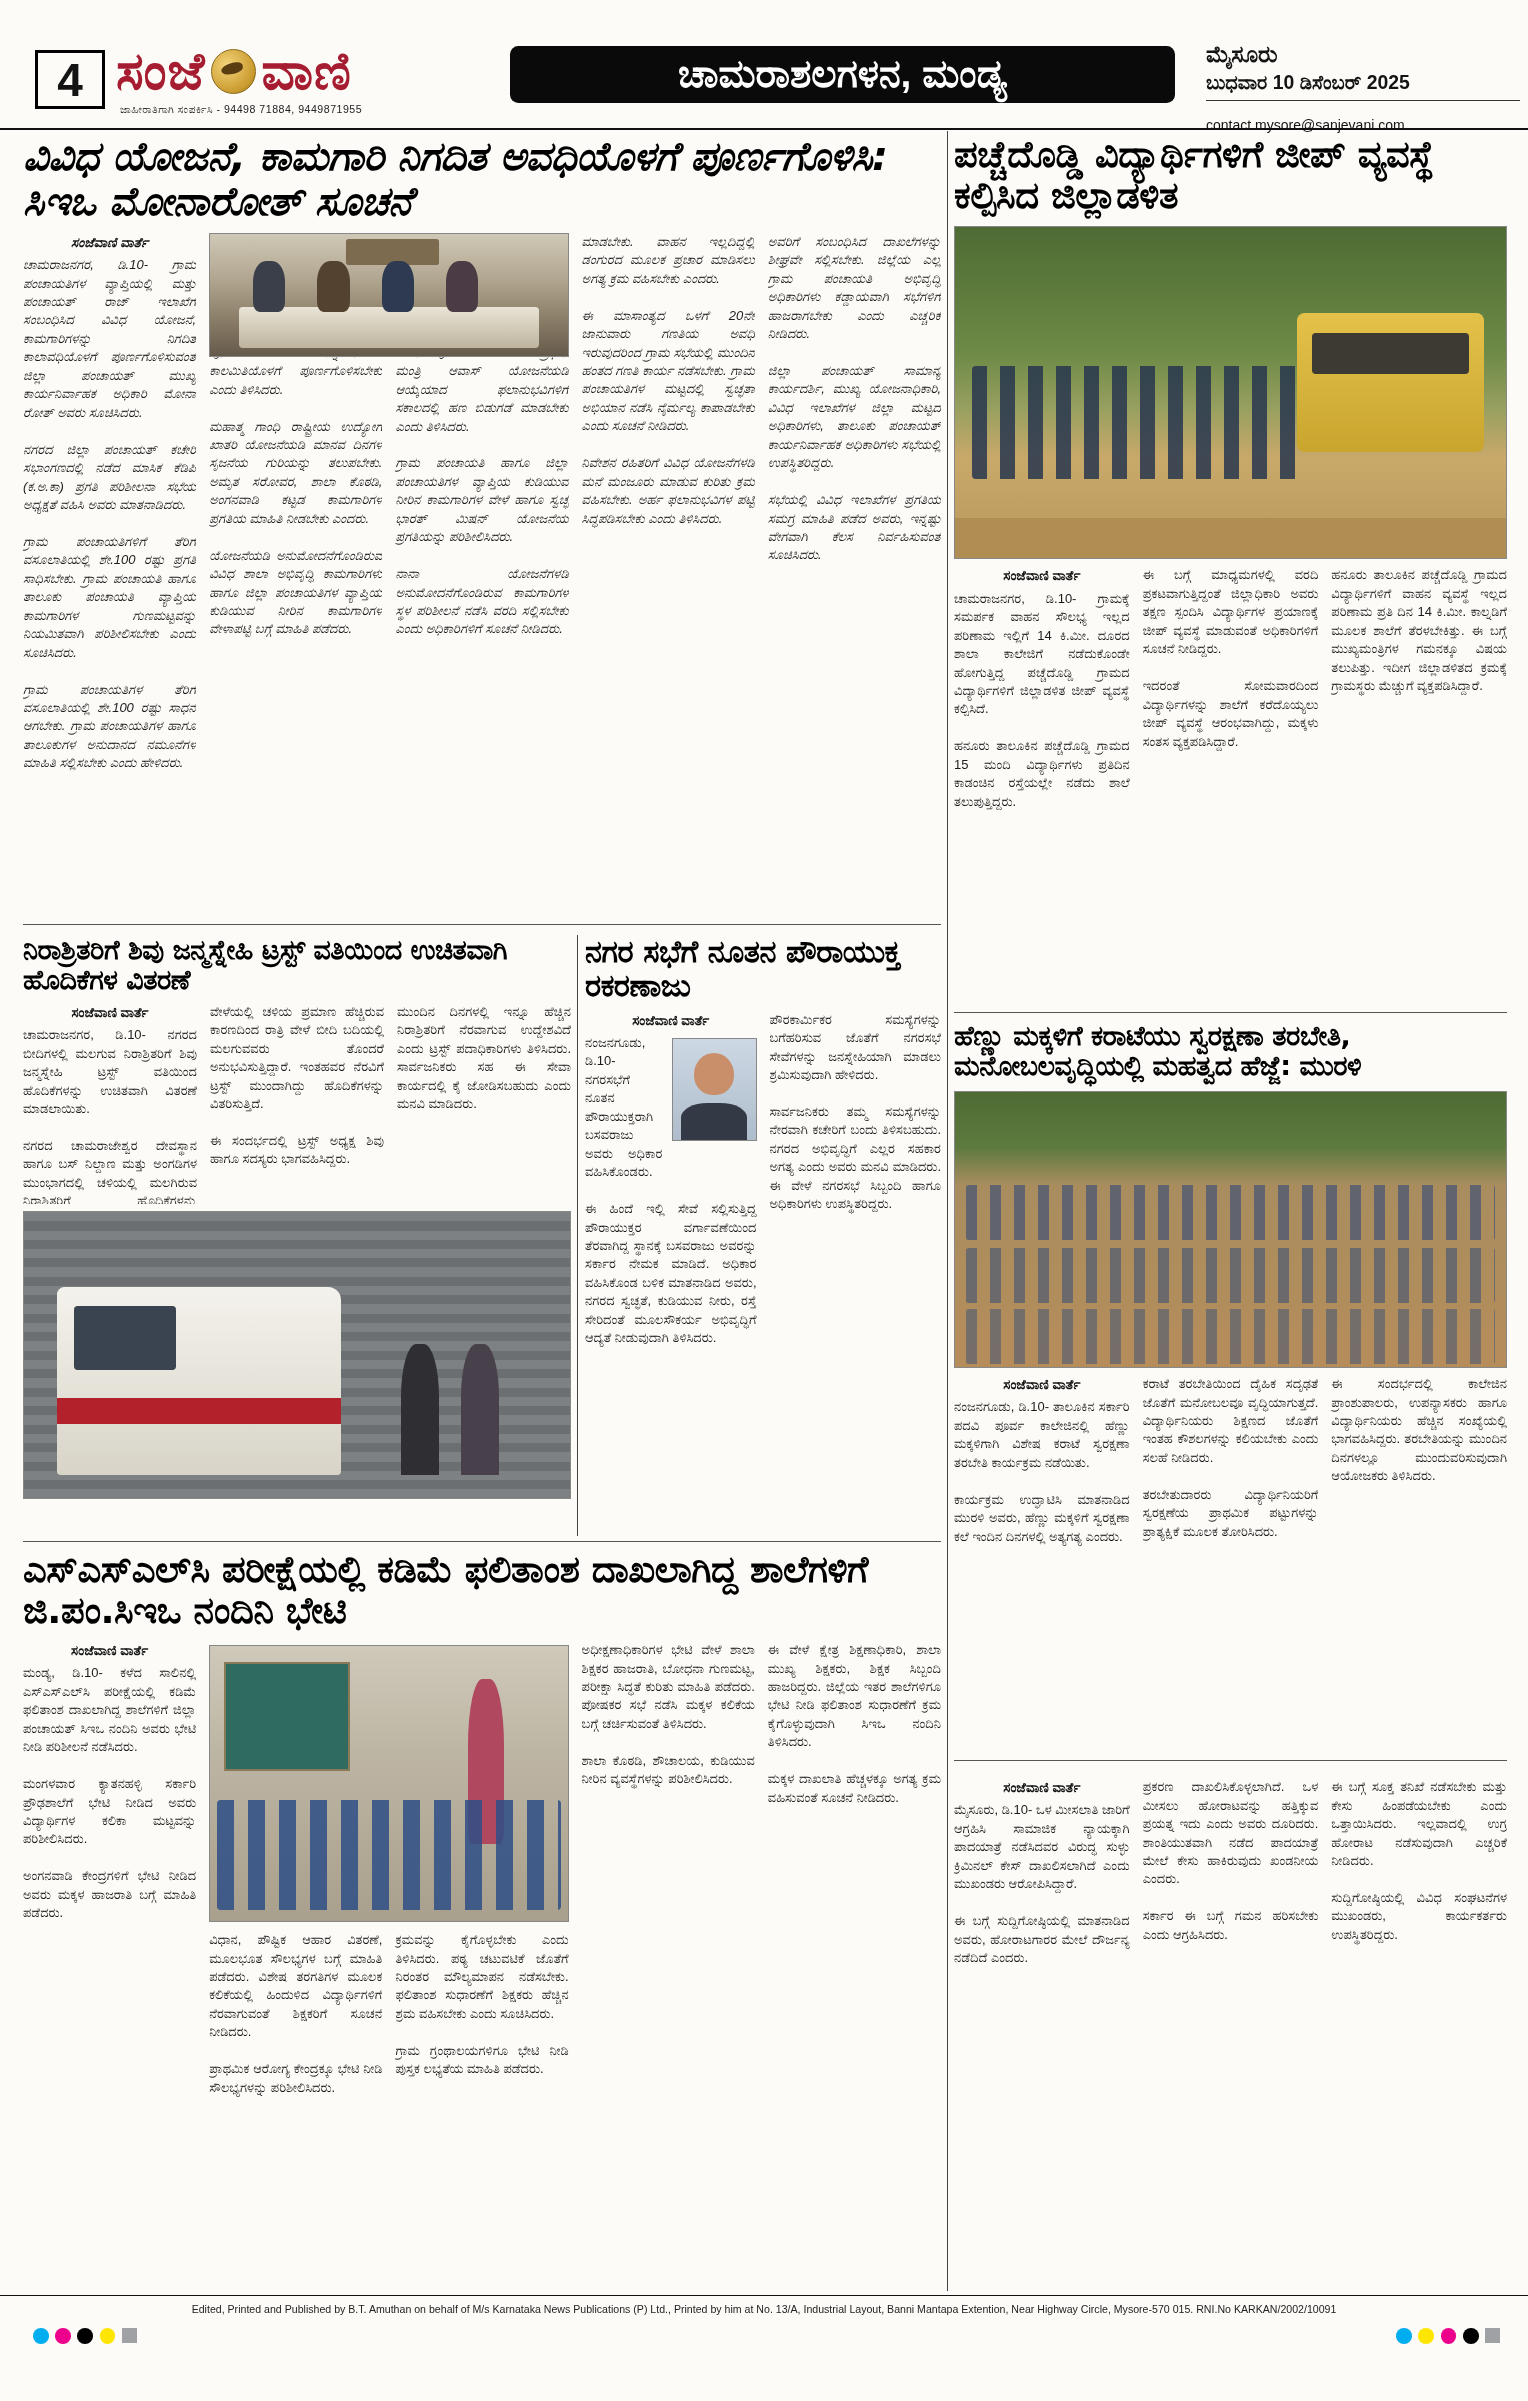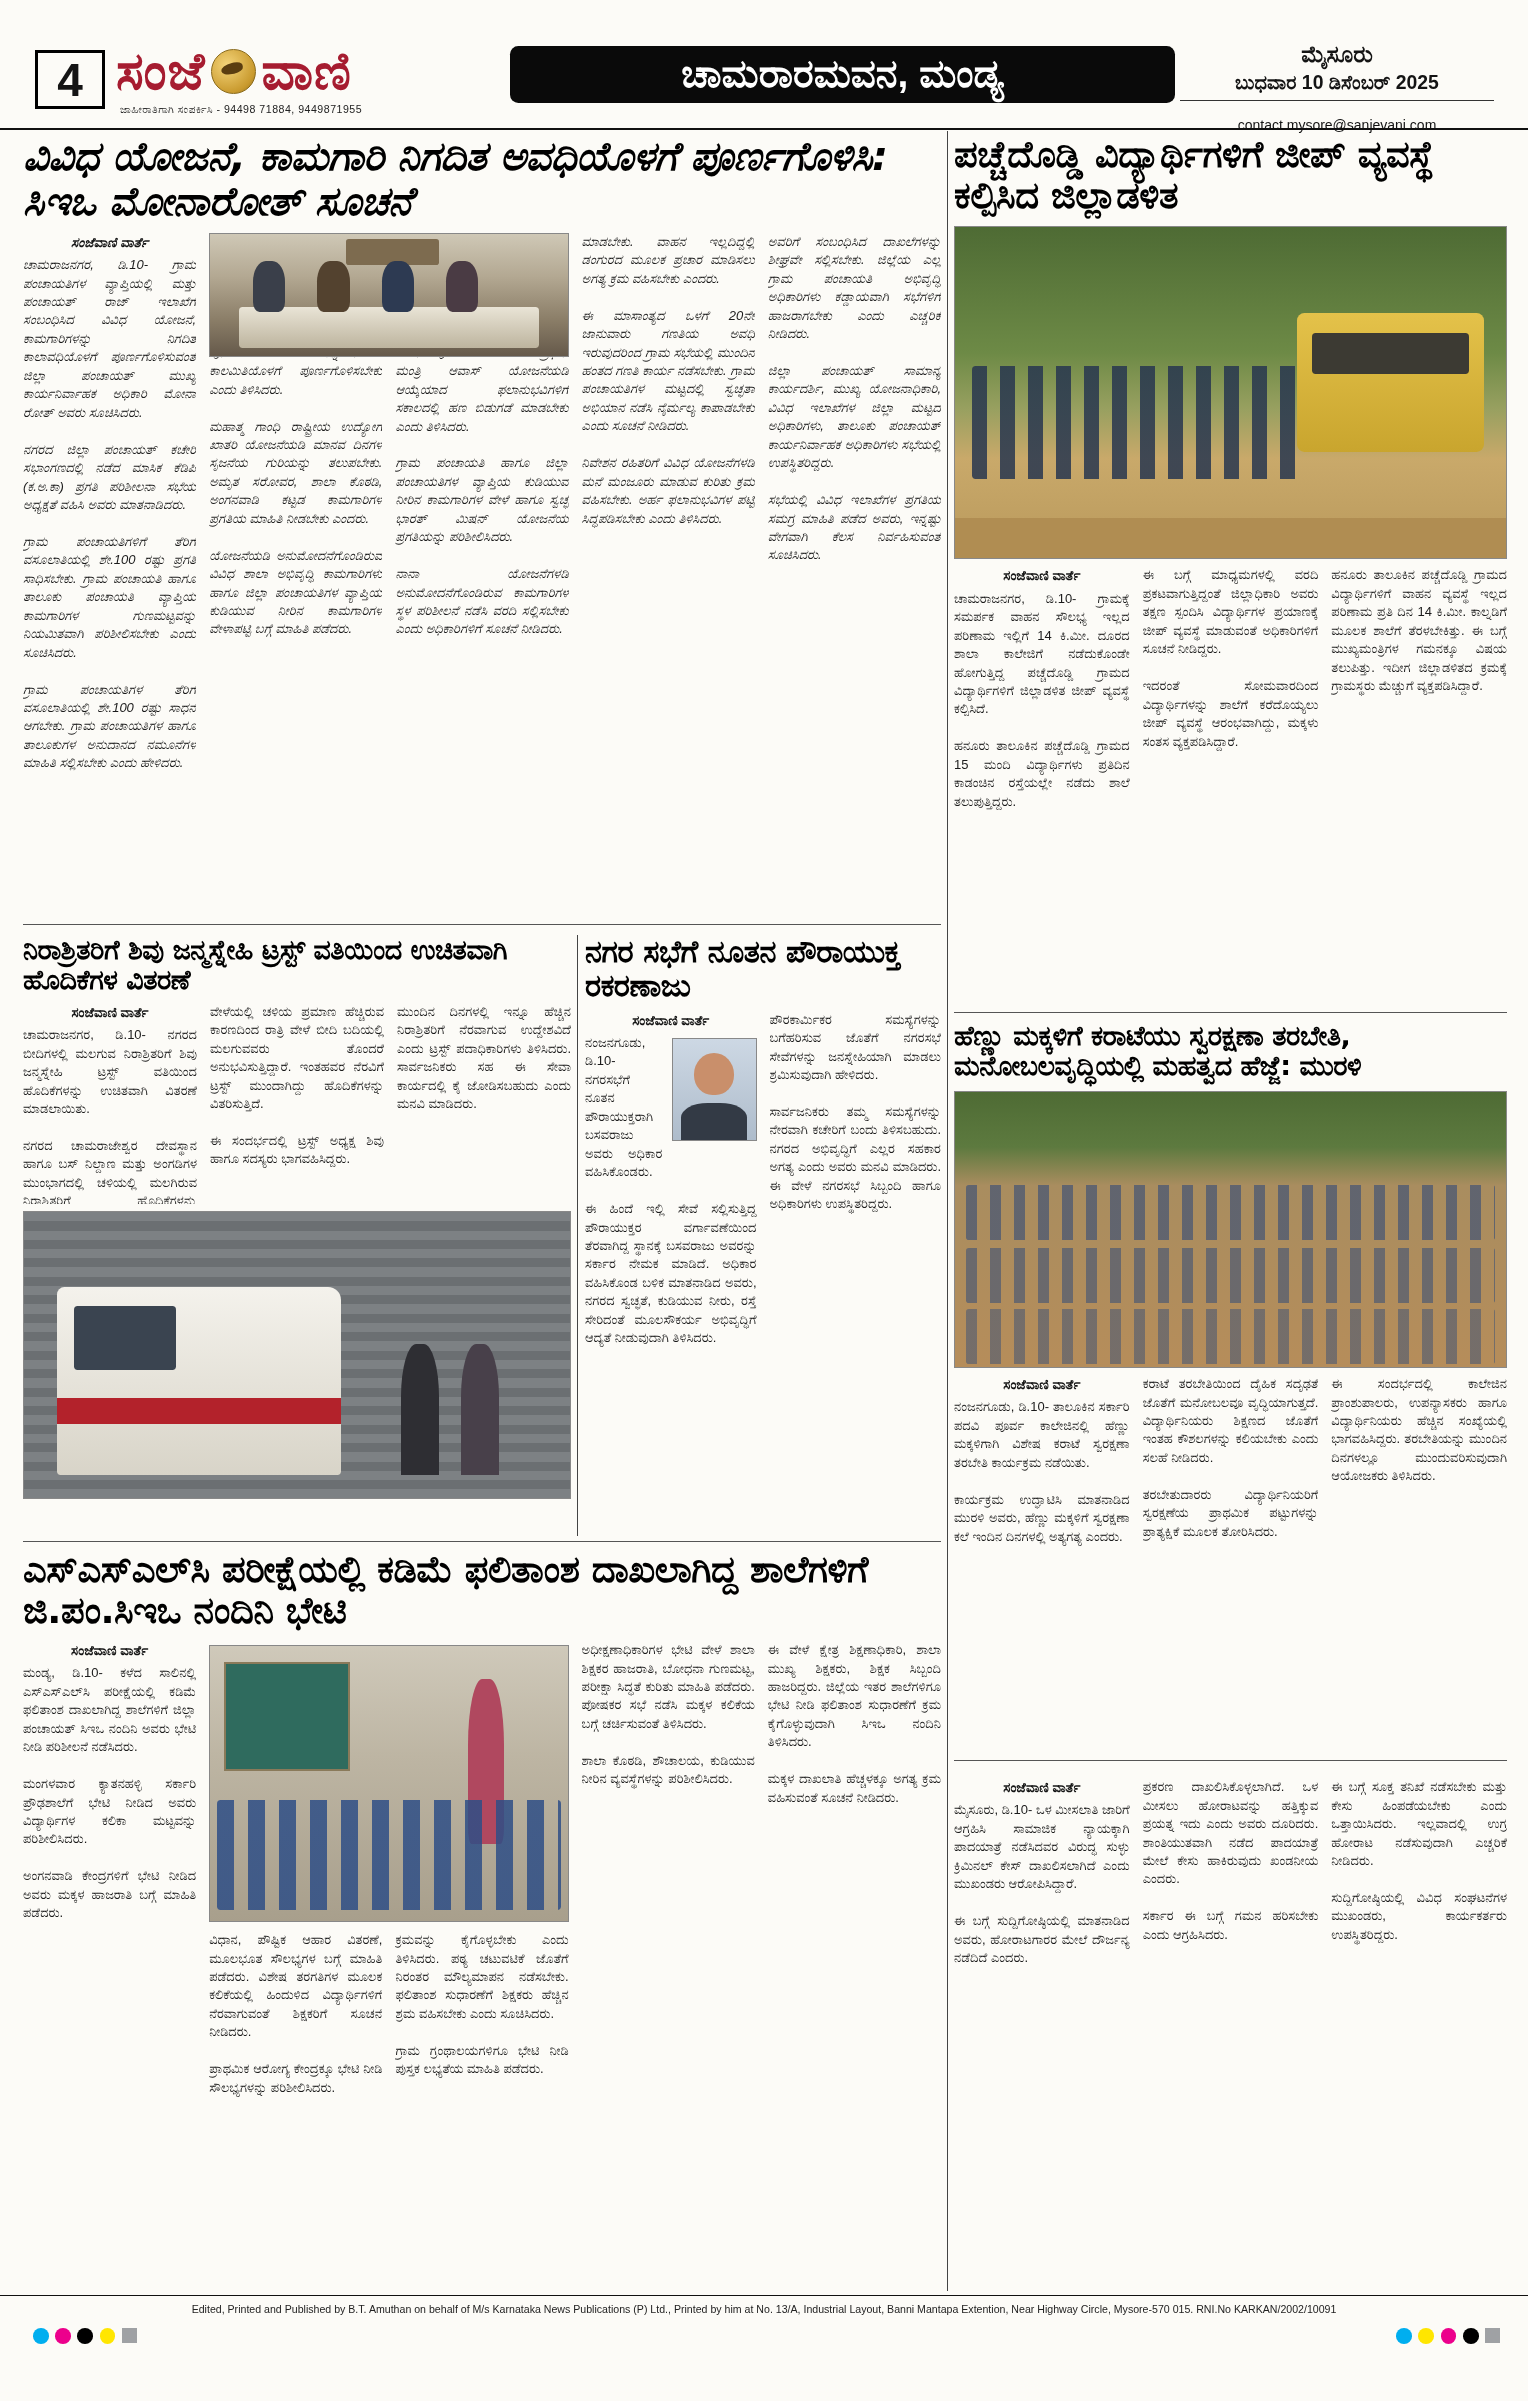--- a/index.html
+++ b/index.html
@@ -16,21 +16,21 @@
   }
   .masthead{position:absolute;left:116px;top:41px;display:flex;align-items:center;gap:5.5px;}
   .masthead .word{font-size:52px;font-weight:800;color:#a61c30;letter-spacing:0.9px;font-family:"DejaVu Sans",sans-serif;}
   .emblem{width:43px;height:43px;border-radius:50%;background:radial-gradient(circle at 35% 35%,#f4d47a,#c99a2e 70%,#8a6a1a);border:1.8px solid #8a6a1a;position:relative;}
   .emblem::after{content:"";position:absolute;left:9.2px;top:13px;width:22px;height:11px;background:#5a3d10;border-radius:60% 40% 50% 50%;transform:rotate(-12deg);}
   .masthead-sub{position:absolute;left:120px;top:103px;font-size:10.6px;letter-spacing:0.5px;color:#222;}
   .edition-banner{
     position:absolute;left:510px;top:46px;width:665px;height:57px;background:#0a0a0a;border-radius:8.3px;
     display:flex;align-items:center;justify-content:center;color:#fff;font-size:39px;font-weight:800;
   }
-  .header-right{position:absolute;right:34px;top:41px;width:314px;text-align:center;}
+  .header-right{position:absolute;right:8px;top:41px;width:314px;text-align:left;}
   .hr-city{font-size:23px;font-weight:800;}
   .hr-date{font-size:19.4px;font-weight:600;margin-top:3px;}
   .hr-contact{font-size:14px;margin-top:5.5px;border-top:1.4px solid #333;padding-top:16px;}
   .rule-h{position:absolute;background:#111;height:1.8px;}
   .rule-thin{position:absolute;background:#555;height:0.9px;}
   .rule-v{position:absolute;background:#444;width:1.4px;}
 
   
   .article{position:absolute;box-sizing:border-box;}
   .hl{font-weight:800;color:#000;line-height:1.12;margin:0;font-family:"DejaVu Sans",sans-serif;letter-spacing:-0.5px;}
@@ -109,21 +109,21 @@
 
   <div class="pagenum-box">4</div>
 
   <div class="masthead">
     <span class="word">ಸಂಜೆ</span>
     <span class="emblem"></span>
     <span class="word">ವಾಣಿ</span>
   </div>
   <div class="masthead-sub">ಜಾಹೀರಾತಿಗಾಗಿ ಸಂಪರ್ಕಿಸಿ - 94498 71884, 9449871955</div>
 
-  <div class="edition-banner">ಚಾಮರಾರಮವನ, ಮಂಡ್ಯ</div>
+  <div class="edition-banner">ಚಾಮರಾಶಲಗಳನ, ಮಂಡ್ಯ</div>
 
   <div class="header-right">
     <div class="hr-city">ಮೈಸೂರು</div>
     <div class="hr-date">ಬುಧವಾರ 10 ಡಿಸೆಂಬರ್ 2025</div>
     <div class="hr-contact">contact mysore@sanjevani.com</div>
   </div>
 
   <div class="rule-h" style="left:0;top:128px;width:1528px;"></div>
 
   <div class="rule-v" style="left:947px;top:131px;height:2160px;"></div>

